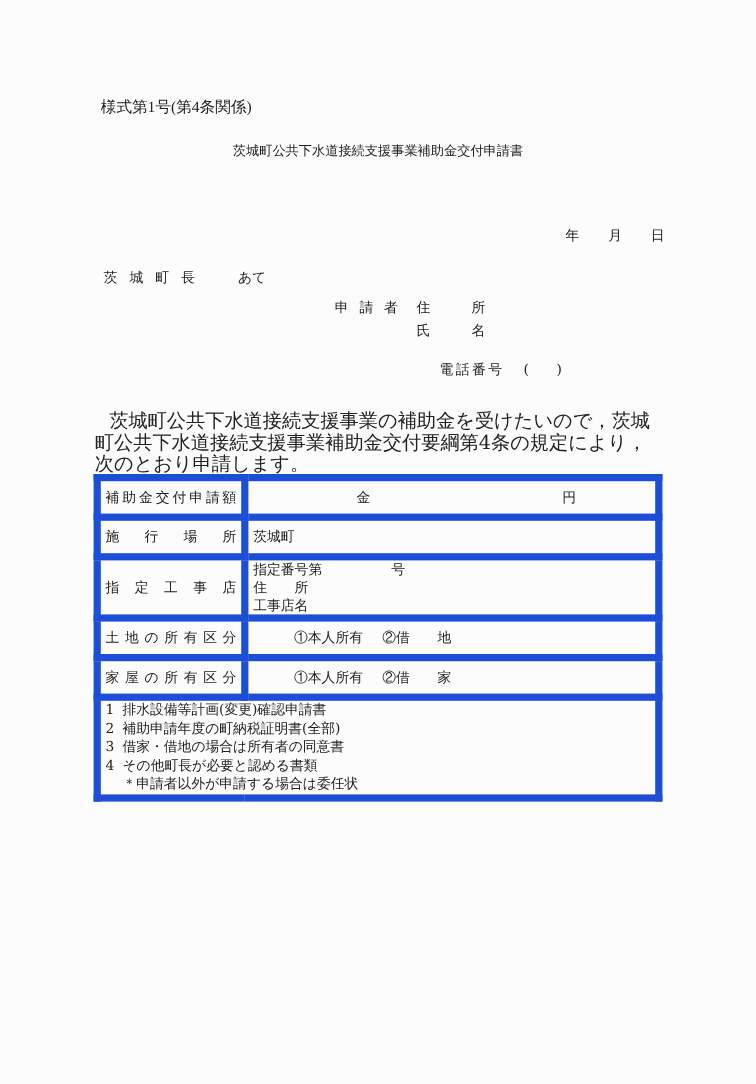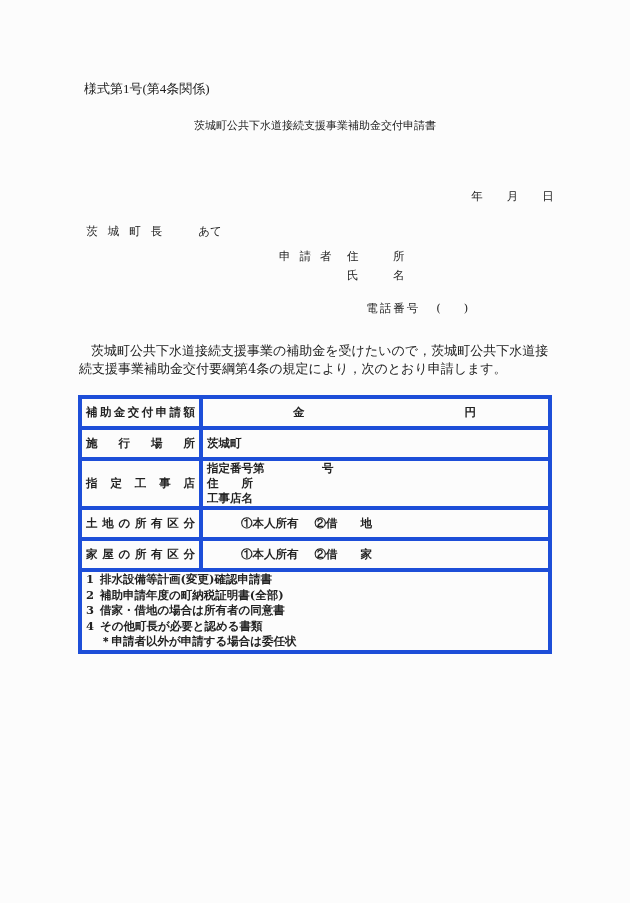--- a/index.html
+++ b/index.html
@@ -11,23 +11,23 @@
   .date { left:464px; top:175px; word-spacing:0; }
   .date span { display:inline-block; margin-right:24px; }
   .addressee { left:79px; top:210px; }
   .addressee .name { letter-spacing:10px; }
   .addressee .ate { margin-left:26px; }
   .applicant-label { left:279px; top:249px; letter-spacing:9px; }
   .field { left:347px; }
   .f-addr { top:249px; }
   .f-name { top:268px; }
   .f-tel { top:287px;margin-left:12px; }
-  .body-text { left:79px; top:342px; width:475px; line-height:18px; white-space:normal; text-indent:12px; font-size:13px; }
+  .body-text { left:79px; top:342px; width:475px; line-height:18px; white-space:normal; text-indent:12px; font-size:16px; }
   table.form { position:absolute; left:78px; top:395px; width:474px; border-collapse:collapse; }
-  table.form td { border:4px solid #1d4ed8; padding:0 4px; height:27px; font-size:11.5px; vertical-align:middle;font-weight:bold; }
+  table.form td { border:6px solid #1d4ed8; padding:0 4px; height:27px; font-size:11.5px; vertical-align:middle; }
   td.lbl { width:109px; text-align:justify; text-align-last:justify; }
   td.row-contractor { height:55px; }
   td.row-contractor .lines div { line-height:15px; }
   .opt1 { margin-left:34px; }
   .opt2 { margin-left:16px; }
   td.attach-head { text-align:center; letter-spacing:10px; height:27px; }
   td.attach-list { height:92px; padding:6px 16px; vertical-align:top; }
   .attach-list div { line-height:15.5px; }
   .attach-list .num { display:inline-block; width:14px; }
   .note { padding-left:14px; }

